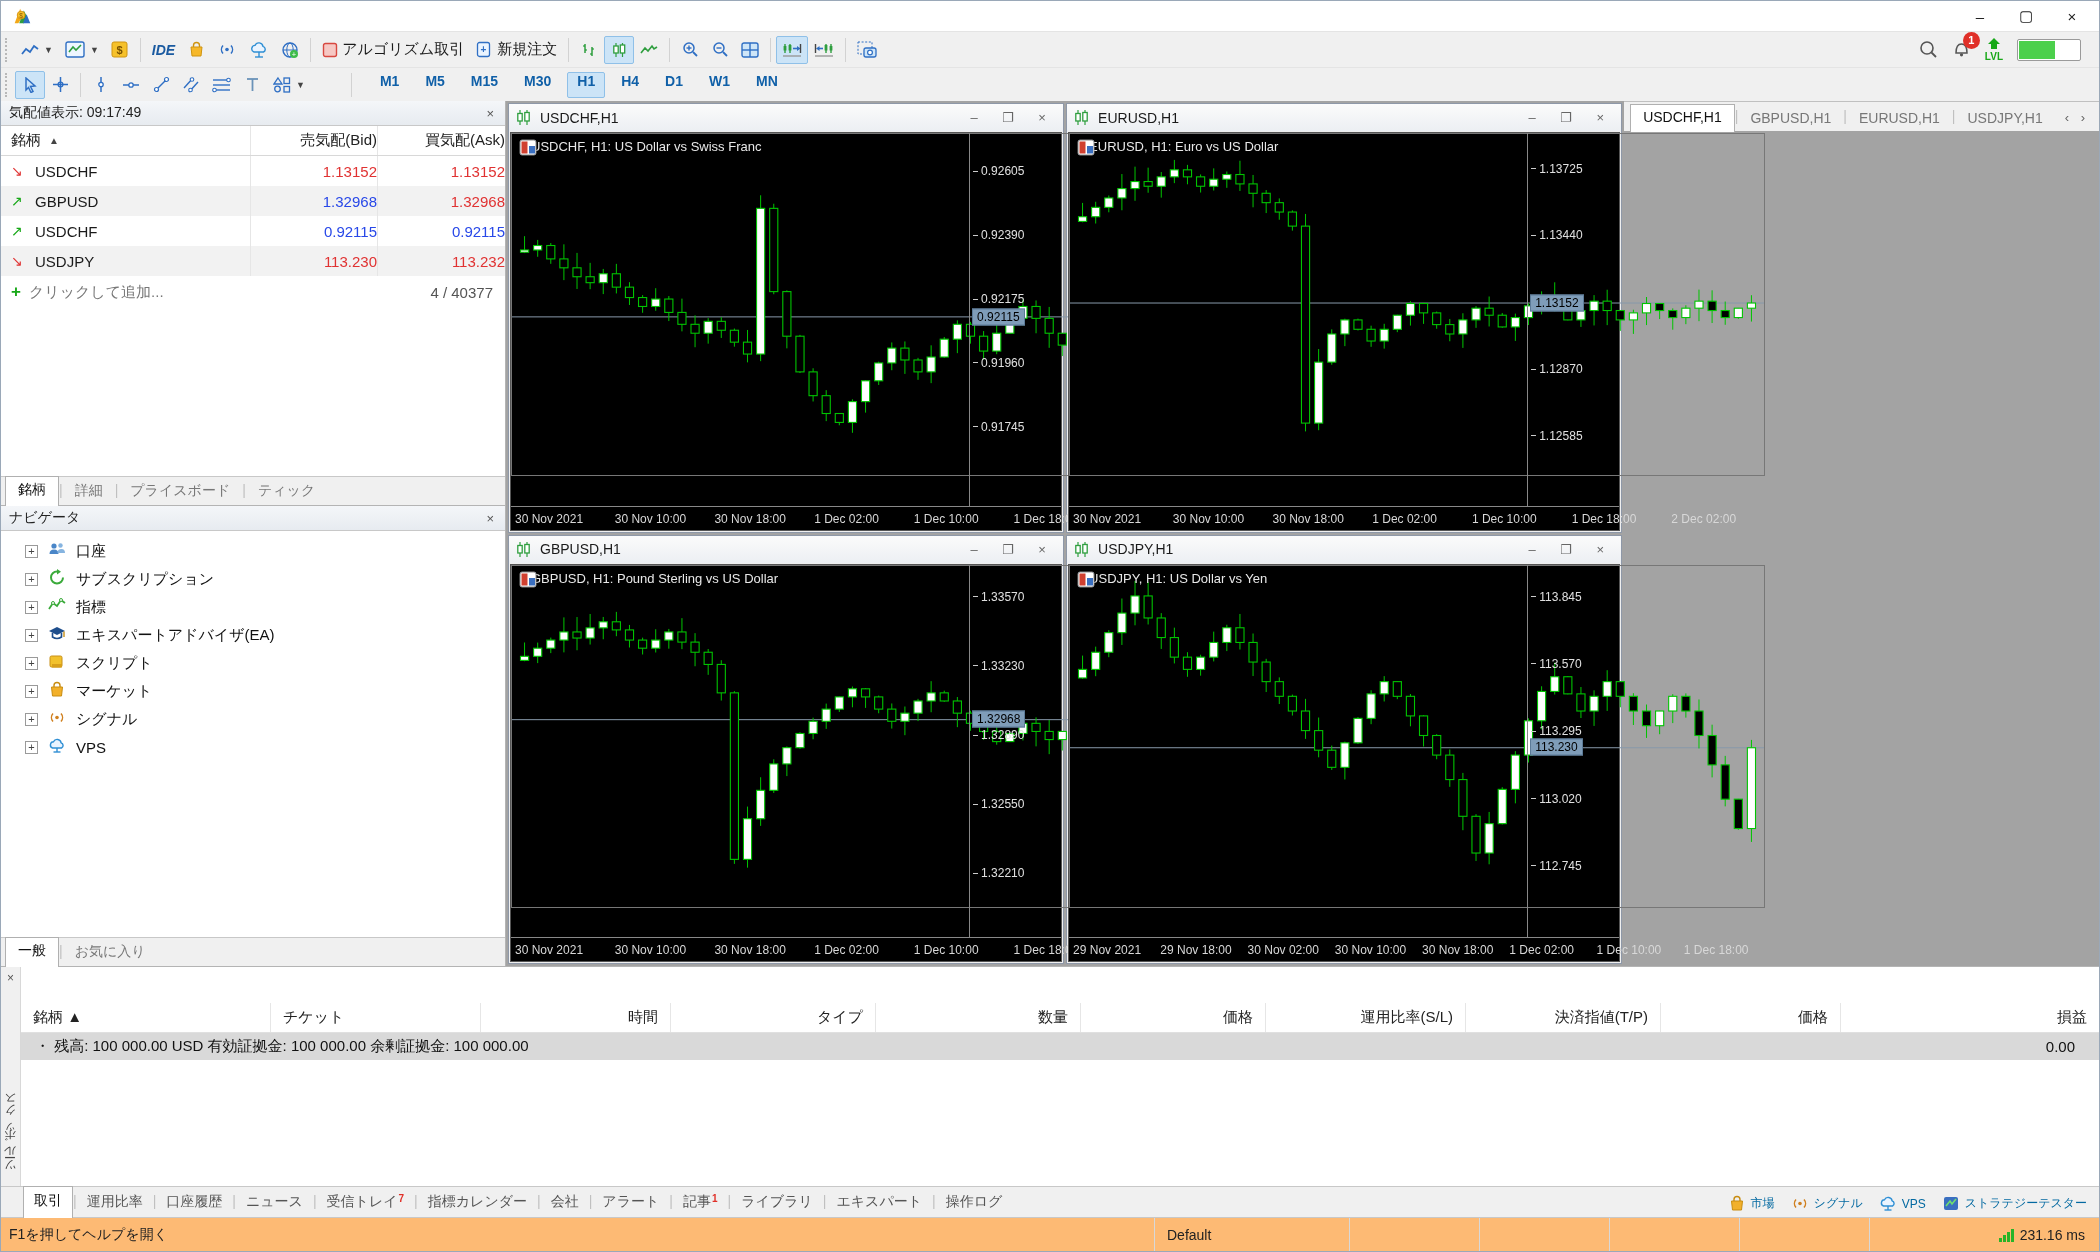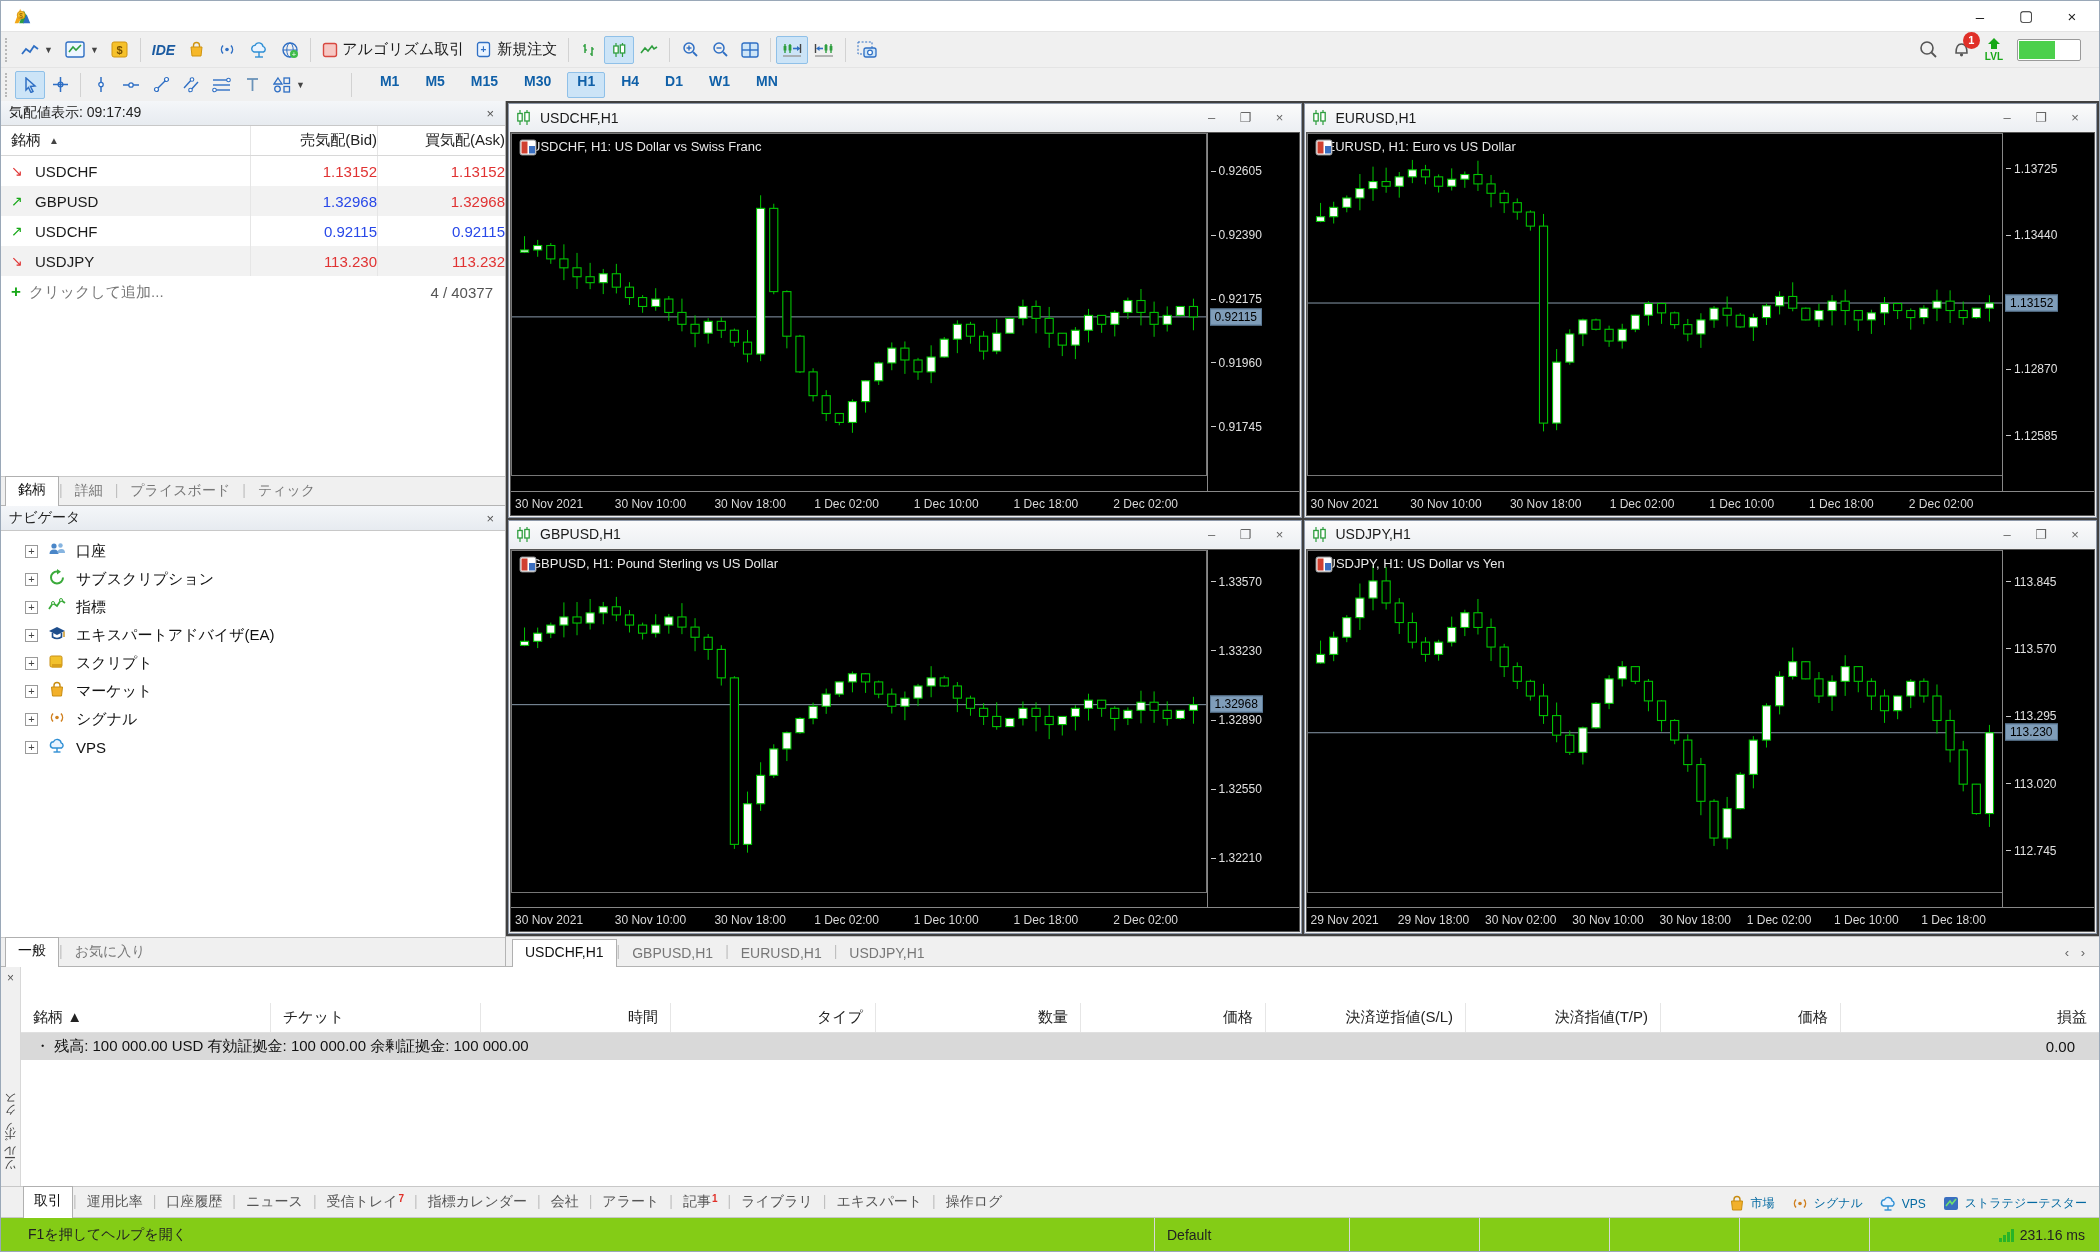--- a/index.html
+++ b/index.html
@@ -66,21 +66,21 @@
   
   .nav { flex:1; display:flex; flex-direction:column; min-height:0; }
   .nav-tree { flex:1; padding:6px 0 0 10px; font-size:15px; overflow:hidden; }
   .tree-root { display:flex; align-items:center; gap:9px; height:28px; font-size:15px; color:#111; }
   .tree-item { display:flex; align-items:center; gap:9px; height:28px; padding-left:14px; color:#111; }
   .expander { width:13px; height:13px; border:1px solid #9a9a9a; background:#fff; font-size:11px; line-height:11px; text-align:center; color:#444; flex:none; }
   .expander.none { border:none; background:transparent; }
   .nav-ico { width:20px; text-align:center; flex:none; }
 
   
-  .charts-col { flex:1; display:flex; flex-direction:column; min-width:0; background:#404040; }
+  .charts-col { flex:1; display:flex; flex-direction:row; min-width:0; background:#a3a3a3; }
   .charts-grid { flex:1; display:grid; grid-template-columns:1fr 1fr; grid-template-rows:1fr 1fr; gap:2px; padding:2px; min-height:0; }
   .chart-window { display:flex; flex-direction:column; border:1px solid #8e98a8; background:#f0f0f0; min-height:0; min-width:0; }
   .cw-titlebar { height:27px; background:linear-gradient(#fbfbfb,#eceff3); display:flex; align-items:center; padding:0 6px; gap:7px; flex:none; font-size:14px; color:#1a1a1a; }
   .cw-controls { margin-left:auto; display:flex; gap:4px; }
   .cw-ctl { width:30px; text-align:center; color:#666; font-size:13px; }
   .cw-body { flex:1; position:relative; background:#000; border:1px solid #555; margin:1px; min-height:0; display:grid; grid-template-columns:1fr 92px; grid-template-rows:1fr 24px; }
   .cw-plotwrap { position:relative; grid-column:1; grid-row:1; }
   .cw-plotwrap svg { position:absolute; inset:0; }
   .cw-overlay { position:absolute; left:8px; top:6px; display:flex; align-items:center; gap:6px; color:#e8e8e8; font-size:13px; white-space:nowrap; }
   .cw-yaxis { grid-column:2; grid-row:1; position:relative; color:#e0e0e0; font-size:12px; border-left:1px solid #888; }
@@ -106,21 +106,21 @@
   .tb-balance .pl { margin-left:auto; padding-right:10px; }
   .tb-empty { flex:1; background:#fff; }
   .toolbox-tabs { height:31px; background:#f0f0f0; border-top:1px solid #c8c8c8; display:flex; align-items:flex-end; padding-left:22px; flex:none; font-size:14px; }
   .ttab { padding:5px 10px 6px; color:#555; position:relative; display:flex; align-items:flex-start; gap:1px; }
   .ttab.active { background:#fff; border:1px solid #b0b0b0; border-bottom:none; color:#111; margin-bottom:-1px; padding-bottom:8px; }
   .ttab sub { color:#e03028; font-size:10px; font-weight:bold; }
   .ttabs-right { margin-left:auto; display:flex; align-items:center; gap:16px; padding:0 12px 5px 0; color:#0369a1; font-size:12px; }
   .tr-item { display:flex; align-items:center; gap:5px; }
 
   
-  .statusbar { height:34px; flex:none; background:#84cc16; border-top:1px solid #c8c8c8; display:flex; align-items:center; font-size:14px; color:#222;padding-left:19px; }
+  .statusbar { height:34px; flex:none; background:#fdba74; border-top:1px solid #c8c8c8; display:flex; align-items:center; font-size:14px; color:#222; }
   .sb-help { padding-left:8px; flex:1; }
   .sb-cell { height:100%; display:flex; align-items:center; padding:0 12px; border-left:1px solid #d8d8d8; }
   .sb-cell.empty { width:130px; }
   .sb-cell.profile { width:195px; }
   .sb-latency { width:230px; justify-content:flex-end; gap:6px; padding-right:14px; }
   .sig-bars { display:flex; align-items:flex-end; gap:1px; height:14px; }
   .sig-bars i { width:3px; background:#28b428; display:block; }
 </style>
 </head>
 <body>
@@ -1288,21 +1288,21 @@
       <span class="tb-vlabel">ツールボックス</span>
     </div>
     <div class="tb-main">
       <div class="tb-head" id="tb-head">
           <span class="tb-col" style="width: 250px;">銘柄  ▲</span>
           <span class="tb-col" style="width: 210px;">チケット</span>
           <span class="tb-col r" style="width: 190px;">時間</span>
           <span class="tb-col r" style="width: 205px;">タイプ</span>
           <span class="tb-col r" style="width: 205px;">数量</span>
           <span class="tb-col r" style="width: 185px;">価格</span>
-          <span class="tb-col r" style="width: 200px;">決済逆指値(S/L)</span>
+          <span class="tb-col r" style="width: 200px;">運用比率(S/L)</span>
           <span class="tb-col r" style="width: 195px;">決済指値(T/P)</span>
           <span class="tb-col r" style="width: 180px;">価格</span>
           <span class="tb-col r" style="flex: 1 1 0%; border-right: none;">損益</span>
         </div>
       <div class="tb-balance">
         <span>・  残高: 100 000.00 USD   有効証拠金: 100 000.00   余剰証拠金: 100 000.00</span>
         <span class="pl">0.00</span>
       </div>
       <div class="tb-empty"></div>
     </div>

